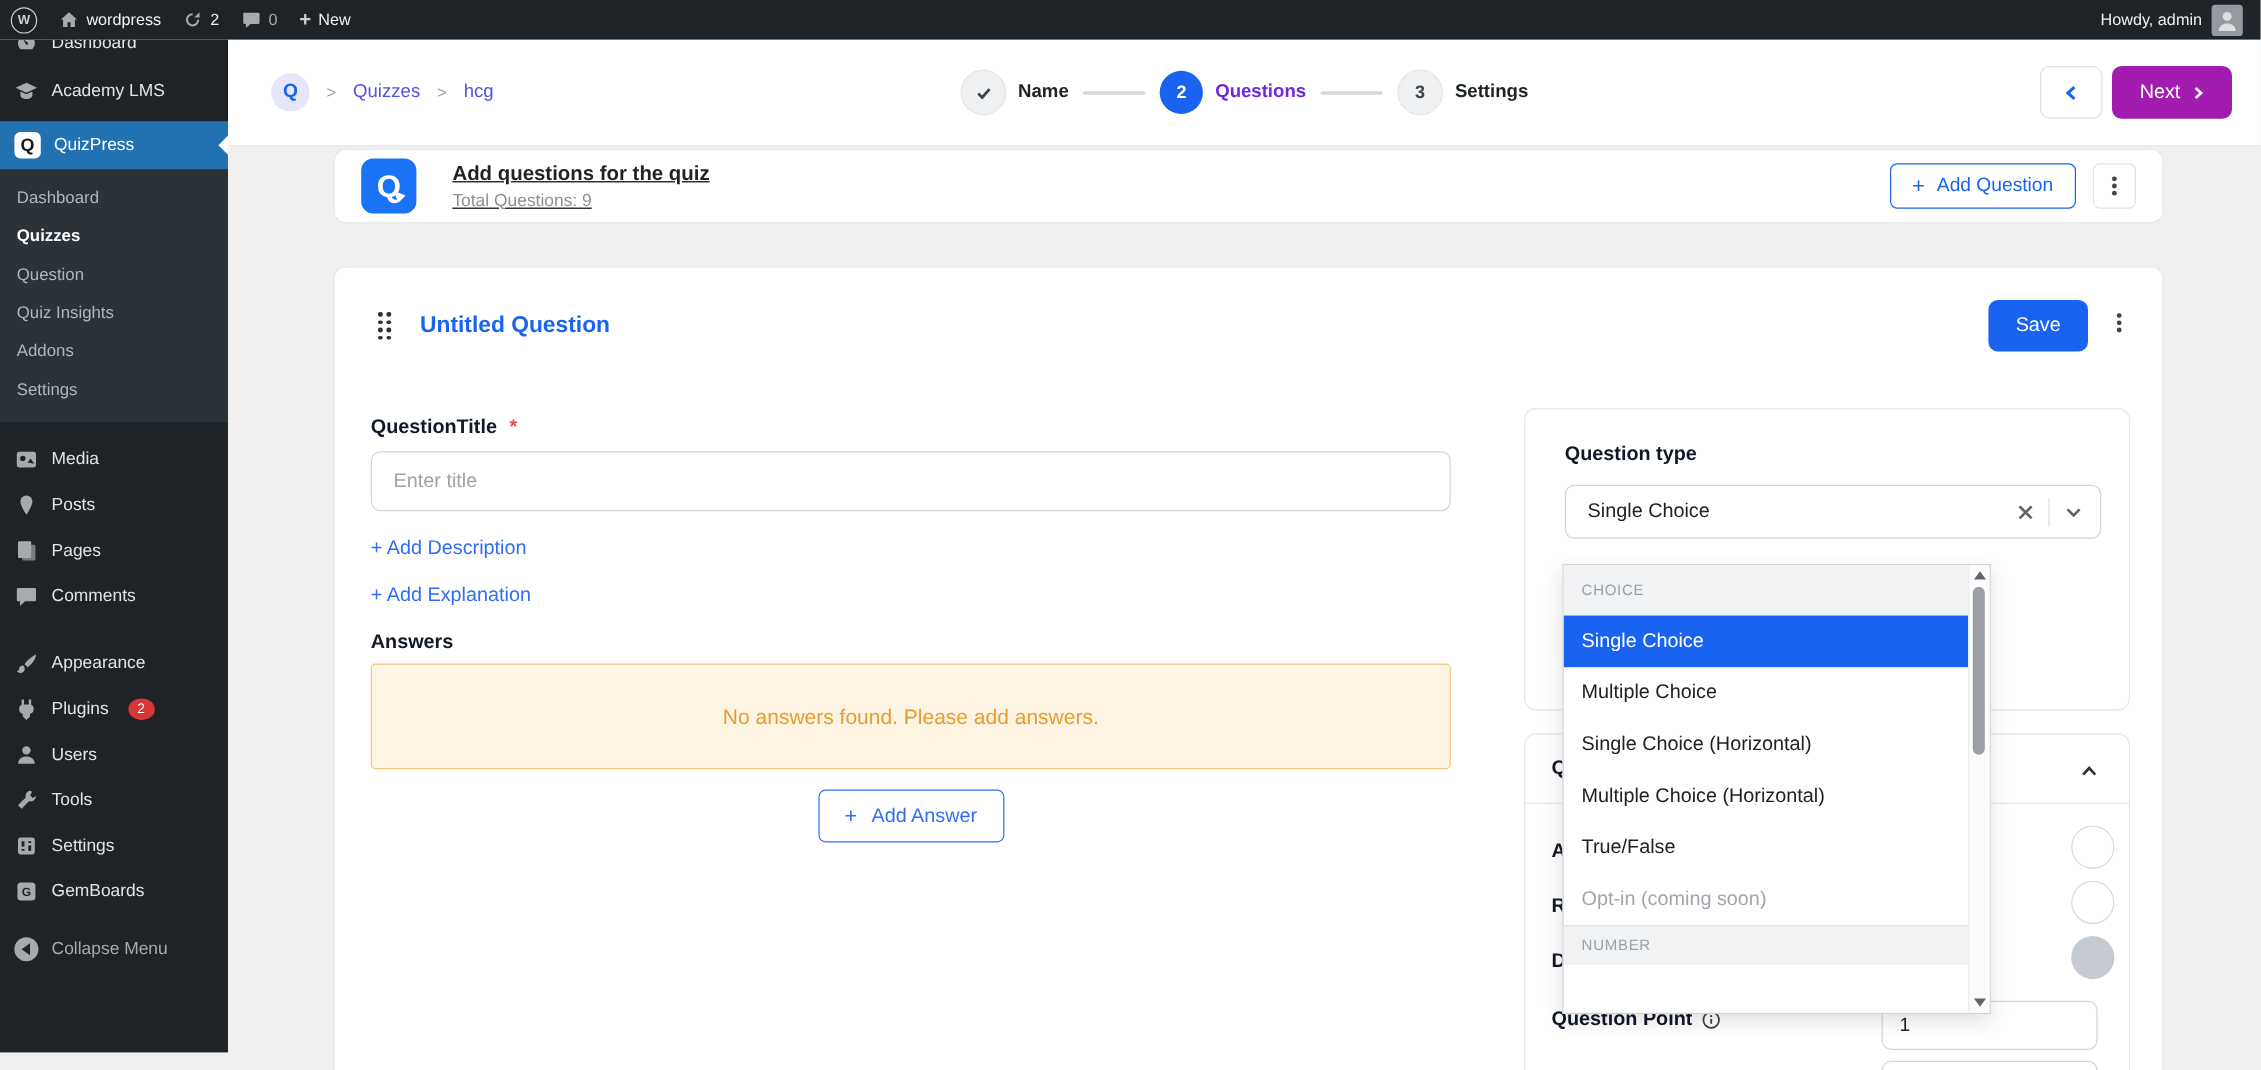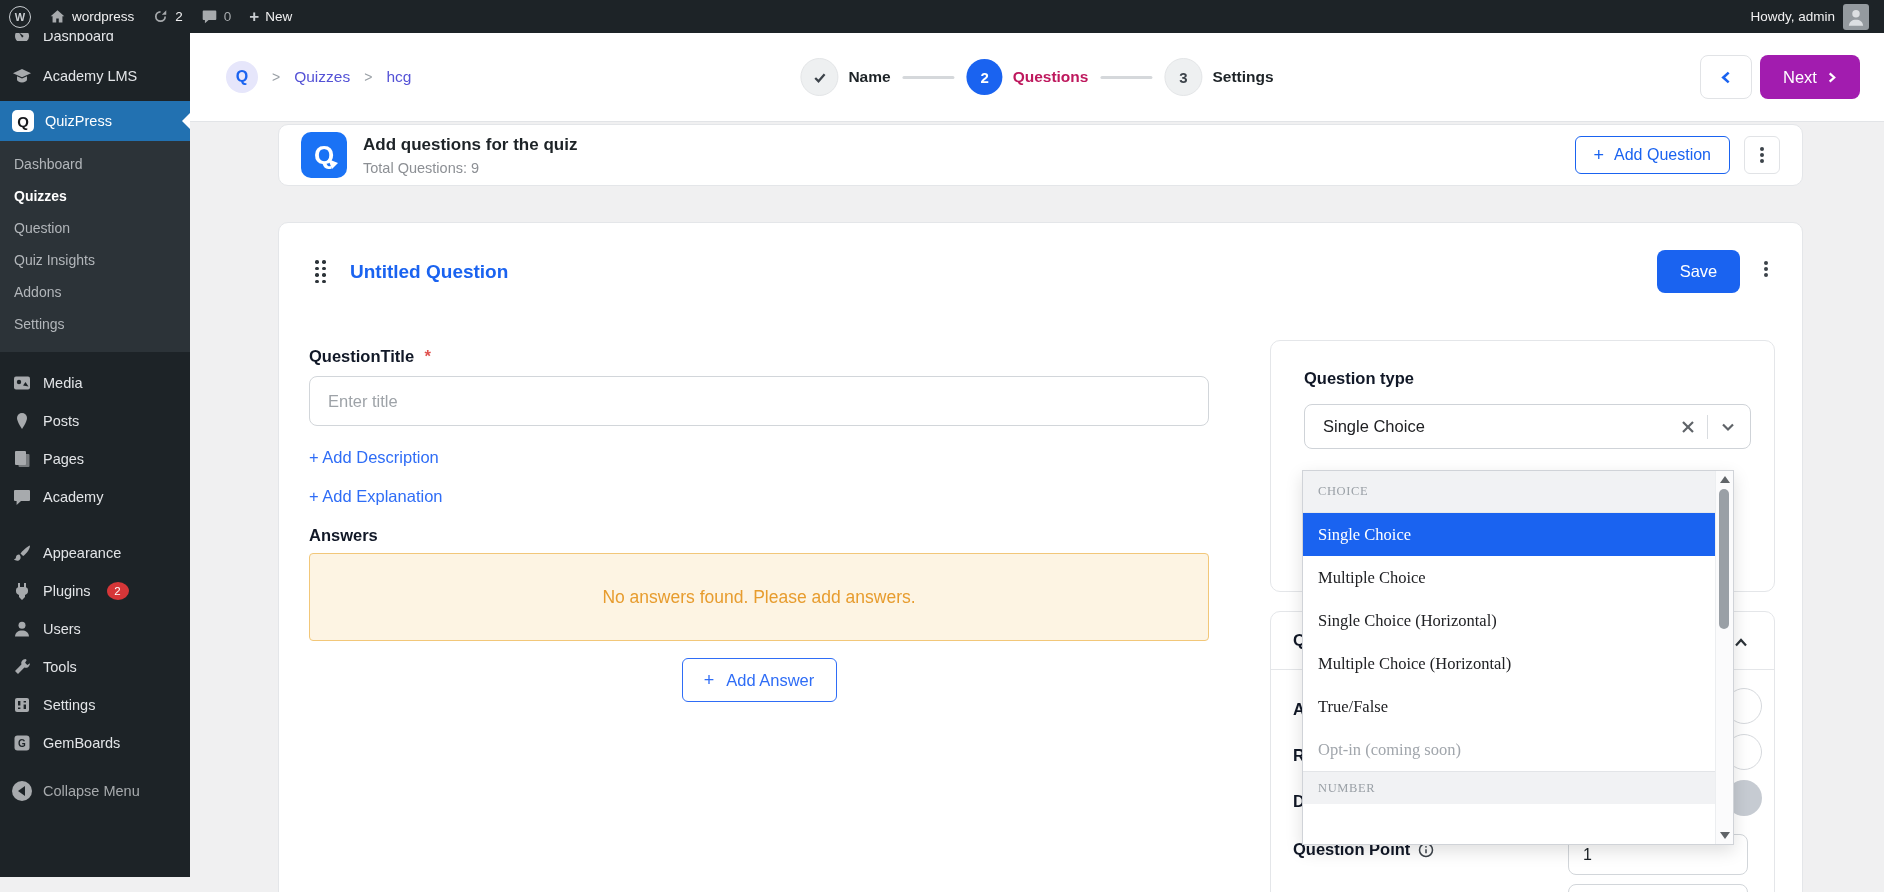--- a/index.html
+++ b/index.html
@@ -39,33 +39,33 @@
   .crumbs{position:absolute;left:36px;top:0;height:100%;display:flex;align-items:center;gap:14px;}
   .qp-round{width:32px;height:32px;border-radius:50%;background:#e6e6fb;display:grid;place-items:center;color:#1a63f0;font-weight:bold;font-size:16px;}
   .crumb-sep{color:#9aa0a6;font-size:14px;}
   .crumb-link{color:#5452d6;font-size:15.5px;cursor:pointer;}
   .stepper{position:absolute;left:50%;top:50%;transform:translate(-50%,-50%);display:flex;align-items:center;}
   .step-circle{width:36px;height:36px;border-radius:50%;display:grid;place-items:center;font-size:15px;font-weight:bold;}
   .step-done{background:#eef0f1;border:1px solid #e3e5e7;}
   .step-active{background:#1a63f0;color:#fff;}
   .step-idle{background:#eef0f1;border:1px solid #e3e5e7;color:#3c434a;}
   .step-label{margin-left:10px;font-size:15.5px;font-weight:bold;color:#1d2327;}
-  .step-label.blue{color:#be185d;}
+  .step-label.blue{color:#6d28d9;}
   .step-line{width:52px;height:3px;background:#d5d8db;border-radius:2px;margin:0 12px;}
   .nav-btns{position:absolute;right:24px;top:50%;transform:translateY(-50%);display:flex;gap:8px;}
   .btn-back{width:52px;height:44px;background:#fff;border:1px solid #e1e3e6;border-radius:8px;display:grid;place-items:center;cursor:pointer;}
   .btn-next{min-width:100px;height:44px;background:#a21caf;border:none;border-radius:8px;color:#fff;font-size:16.5px;display:flex;align-items:center;justify-content:center;gap:9px;cursor:pointer;font-family:inherit;}
   .chev{width:11px;height:11px;fill:none;stroke-width:2.4;}
 
   
   .card{position:absolute;background:#fff;border:1px solid #e4e6e9;border-radius:10px;}
   .header-card{left:278px;top:124px;width:1525px;height:62px;display:flex;align-items:center;padding:0 22px;box-sizing:border-box;}
   .hc-logo{width:46px;height:46px;border-radius:10px;background:#1a72f5;display:grid;place-items:center;color:#fff;font-size:26px;font-weight:bold;position:relative;}
   .hc-logo svg{position:absolute;right:9px;bottom:9px;}
-  .hc-text{margin-left:16px;}
+  .hc-text{margin-left:30px;text-decoration:underline;}
   .hc-title{font-size:17px;font-weight:bold;color:#1d2327;}
   .hc-sub{font-size:14.5px;color:#8c8f94;margin-top:5px;}
   .hc-right{margin-left:auto;display:flex;align-items:center;gap:14px;}
   .btn-outline-blue{height:38px;border:1px solid #1a63f0;border-radius:6px;background:#fff;color:#1a63f0;font-size:16px;display:flex;align-items:center;gap:10px;padding:0 18px;cursor:pointer;font-family:inherit;}
   .kebab-btn{width:36px;height:38px;border:1px solid #e1e3e6;border-radius:6px;background:#fff;display:grid;place-items:center;cursor:pointer;}
   .kebab{width:4px;height:4px;background:#3c434a;border-radius:50%;box-shadow:0 -6px 0 #3c434a,0 6px 0 #3c434a;}
 
   .question-card{left:278px;top:222px;width:1525px;height:700px;box-sizing:border-box;}
   .qc-header{display:flex;align-items:center;padding:27px 26px 0 36px;}
   .drag-handle{display:grid;grid-template-columns:repeat(2,4px);grid-gap:3px;cursor:grab;}
@@ -102,21 +102,21 @@
   .sc-row-label{position:absolute;left:22px;font-size:16.5px;font-weight:bold;color:#111827;}
   .toggle-knob{position:absolute;right:12px;width:36px;height:36px;border-radius:50%;background:#fff;border:1.5px solid #d6d9dd;box-sizing:border-box;cursor:pointer;}
   .toggle-knob.on{background:#c6cbd2;border:none;}
   .qp-label-row{position:absolute;left:22px;top:228px;display:flex;align-items:center;gap:8px;}
   .qp-label{font-size:16.5px;font-weight:bold;color:#111827;}
   .info-ic{width:16px;height:16px;fill:none;stroke:#3c434a;stroke-width:1.5;cursor:pointer;}
   .qp-input{position:absolute;right:26px;top:222px;width:180px;height:41px;border:1px solid #d2d6da;border-radius:8px;box-sizing:border-box;padding:0 14px;font-size:16px;color:#1d2327;font-family:inherit;outline:none;}
   .next-input-sliver{position:absolute;right:26px;top:272px;width:180px;height:40px;border:1px solid #d2d6da;border-radius:8px;background:#fff;box-sizing:border-box;}
 
   
-  .dropdown{position:absolute;left:1302px;top:470px;width:432px;height:375px;background:#fff;border:1px solid #d0d3d8;box-shadow:0 6px 16px rgba(0,0,0,.13);z-index:30;box-sizing:border-box;overflow:hidden;font-family:Liberation Serif, serif;}
+  .dropdown{position:absolute;left:1302px;top:470px;width:357px;height:375px;background:#fff;border:1px solid #d0d3d8;box-shadow:0 6px 16px rgba(0,0,0,.13);z-index:30;box-sizing:border-box;overflow:hidden;}
   .dd-list{margin-right:17px;}
   .dd-group{height:42px;background:#f1f2f4;display:flex;align-items:center;padding-left:15px;font-size:12.5px;color:#9aa0a6;letter-spacing:.6px;box-sizing:border-box;border-bottom:1px solid #e7e9ec;}
   .dd-opt{height:43px;display:flex;align-items:center;padding-left:15px;font-size:16.5px;color:#202124;cursor:pointer;box-sizing:border-box;}
   .dd-opt.selected{background:#1a63f0;color:#fff;}
   .dd-opt.disabled{color:#a1a6ac;cursor:default;}
   .dd-group.bottom{border-top:1px solid #e3e5e8;border-bottom:none;height:33px;}
   .dd-scroll{position:absolute;right:0;top:0;width:17px;height:100%;background:#fbfbfc;border-left:1px solid #eceef0;}
   .dd-thumb{position:absolute;left:3px;top:18px;width:10px;height:140px;background:#9aa0a6;border-radius:5px;}
   .tri-up{position:absolute;left:3.5px;top:5px;width:0;height:0;border-left:5px solid transparent;border-right:5px solid transparent;border-bottom:7px solid #606468;}
   .tri-dn{position:absolute;left:3.5px;bottom:5px;width:0;height:0;border-left:5px solid transparent;border-right:5px solid transparent;border-top:7px solid #606468;}
@@ -218,21 +218,21 @@
       <svg class="si" viewBox="0 0 20 20">
           <rect x="3" y="2" width="11" height="14" rx="1"></rect>
           <rect x="6.5" y="5" width="11" height="13" rx="1" opacity=".65"></rect>
         </svg>
       <span>Pages</span>
     </div>
     <div class="sb-item">
       <svg class="si" viewBox="0 0 20 20">
           <path d="M3 3h14a1 1 0 0 1 1 1v9a1 1 0 0 1-1 1H9l-4.4 4v-4H3a1 1 0 0 1-1-1V4a1 1 0 0 1 1-1z"></path>
         </svg>
-      <span>Academy</span>
+      <span>Comments</span>
     </div>
 
     <div class="sb-gap" style="height:18px;"></div>
 
     <div class="sb-item">
       <svg class="si" viewBox="0 0 20 20">
           <path d="M18 2.5c-3.2 1.1-8.3 6-9.5 8l2.6 2.6c2-1.2 6.9-6.3 6.9-10.6zM7.3 11.6c-1.8-.2-3.3 1-3.4 2.8-.1 1.2-.9 1.6-2 1.7 1.2 1.9 5.3 2.8 6.6-.7.4-1.2-.2-3-1.2-3.8z"></path>
         </svg>
       <span>Appearance</span>
     </div>

